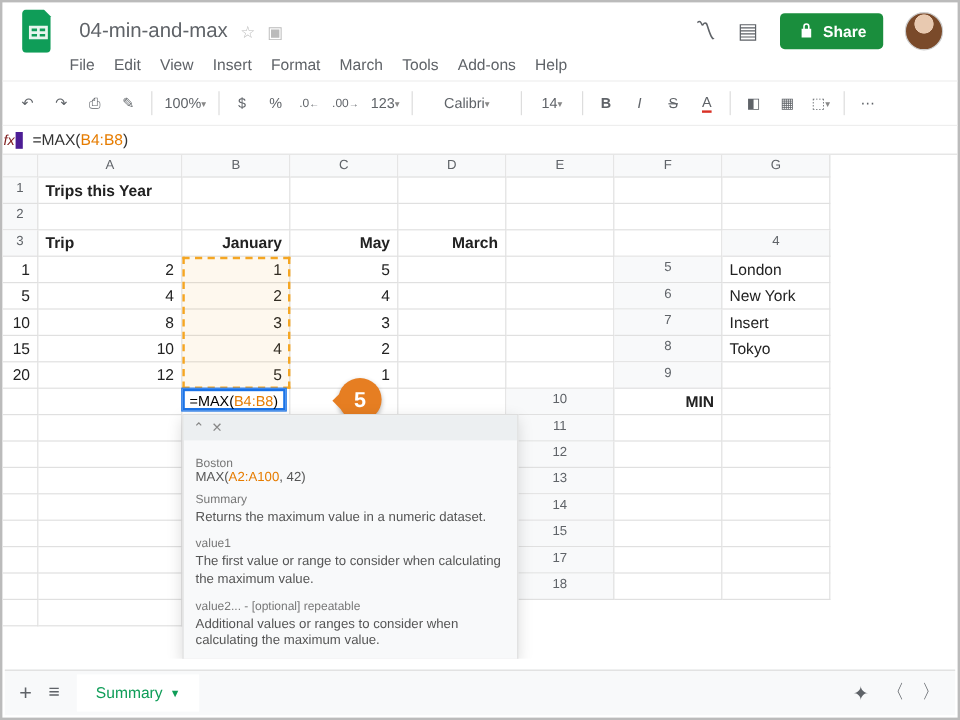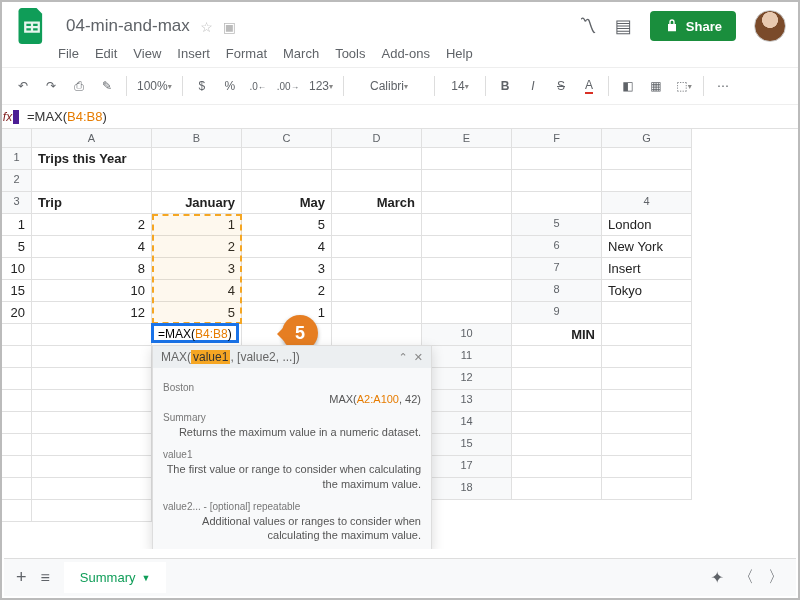--- a/index.html
+++ b/index.html
@@ -42,23 +42,23 @@
 .active-cell .range { color: #e67c00; }
 
 .callout { position: absolute; width: 36px; height: 36px; background: #e67e22; border-radius: 50%; color: #fff; font-weight: bold; font-size: 18px; display: flex; align-items: center; justify-content: center; box-shadow: 0 2px 4px rgba(0,0,0,0.3); }
 .callout::before { content: ""; position: absolute; left: -12px; top: 12px; border: 7px solid transparent; border-right-color: #e67e22; }
 
 .tooltip { position: absolute; width: 280px; background: #f8f9fa; border: 1px solid #ddd; box-shadow: 0 4px 12px rgba(0,0,0,0.15); font-size: 11px; color: #555; }
 .tooltip-hdr { background: #eceff1; padding: 4px 8px; font-family: "Courier New", monospace; font-size: 12px; color: #666; display: flex; justify-content: space-between; align-items: center; }
 .tooltip-hdr .arg1 { background: #f5a623; color: #333; padding: 0 2px; }
 .tooltip-body { padding: 8px 10px; }
 .tooltip-body .sec-title { color: #777; margin-top: 6px; font-size: 10px; }
-.tooltip-body .example { font-family: "Courier New", monospace; text-align: right; }
+.tooltip-body .example { font-family: "Courier New", monospace; }
 .tooltip-body .example .rng { color: #e67c00; }
-.tooltip-body .desc { margin-top: 2px; color: #555; line-height: 1.3; text-align: right; }
+.tooltip-body .desc { margin-top: 2px; color: #555; line-height: 1.3; }
 .tooltip-controls { font-size: 11px; color: #888; display: flex; gap: 6px; }
 
 .tabstrip { position: absolute; bottom: 2px; left: 2px; right: 2px; height: 38px; border-top: 1px solid #ddd; display: flex; align-items: center; padding: 0 12px; gap: 14px; color: #5f6368; background: #f8f9fa; }
 .tab { background: #fff; padding: 8px 16px; border-radius: 0; font-size: 13px; color: #0f9d58; font-weight: 500; display: flex; align-items: center; gap: 6px; }
 .tabstrip .spacer { flex: 1; }
 
 svg.icon { width: 16px; height: 16px; fill: currentColor; }
 .under-a { border-bottom: 2px solid #d93025; padding-bottom: 1px; line-height: 12px; }
 </style>
 </head>
@@ -303,21 +303,20 @@
   <div class="active-cell" style="left:150px; top:195px; width:86px; height:18px;">
     <span>=MAX(</span><span class="range">B4:B8</span><span>)</span>
   </div>
 
   <div class="callout" style="left:280px; top:186px;">
     <span>5</span>
   </div>
 
   <div class="tooltip" style="left:150px; top:216px;">
     <div class="tooltip-hdr">
-      <span><span>MAX(</span><span class="arg1">value1</span><span>, [value2, ...])</span></span>
       <span class="tooltip-controls">
         <span>⌃</span>
         <span>✕</span>
       </span>
     </div>
     <div class="tooltip-body">
       <div class="sec-title">Boston</div>
       <div class="example"><span>MAX(</span><span class="rng">A2:A100</span><span>, 42)</span></div>
       <div class="sec-title">Summary</div>
       <div class="desc">Returns the maximum value in a numeric dataset.</div>

